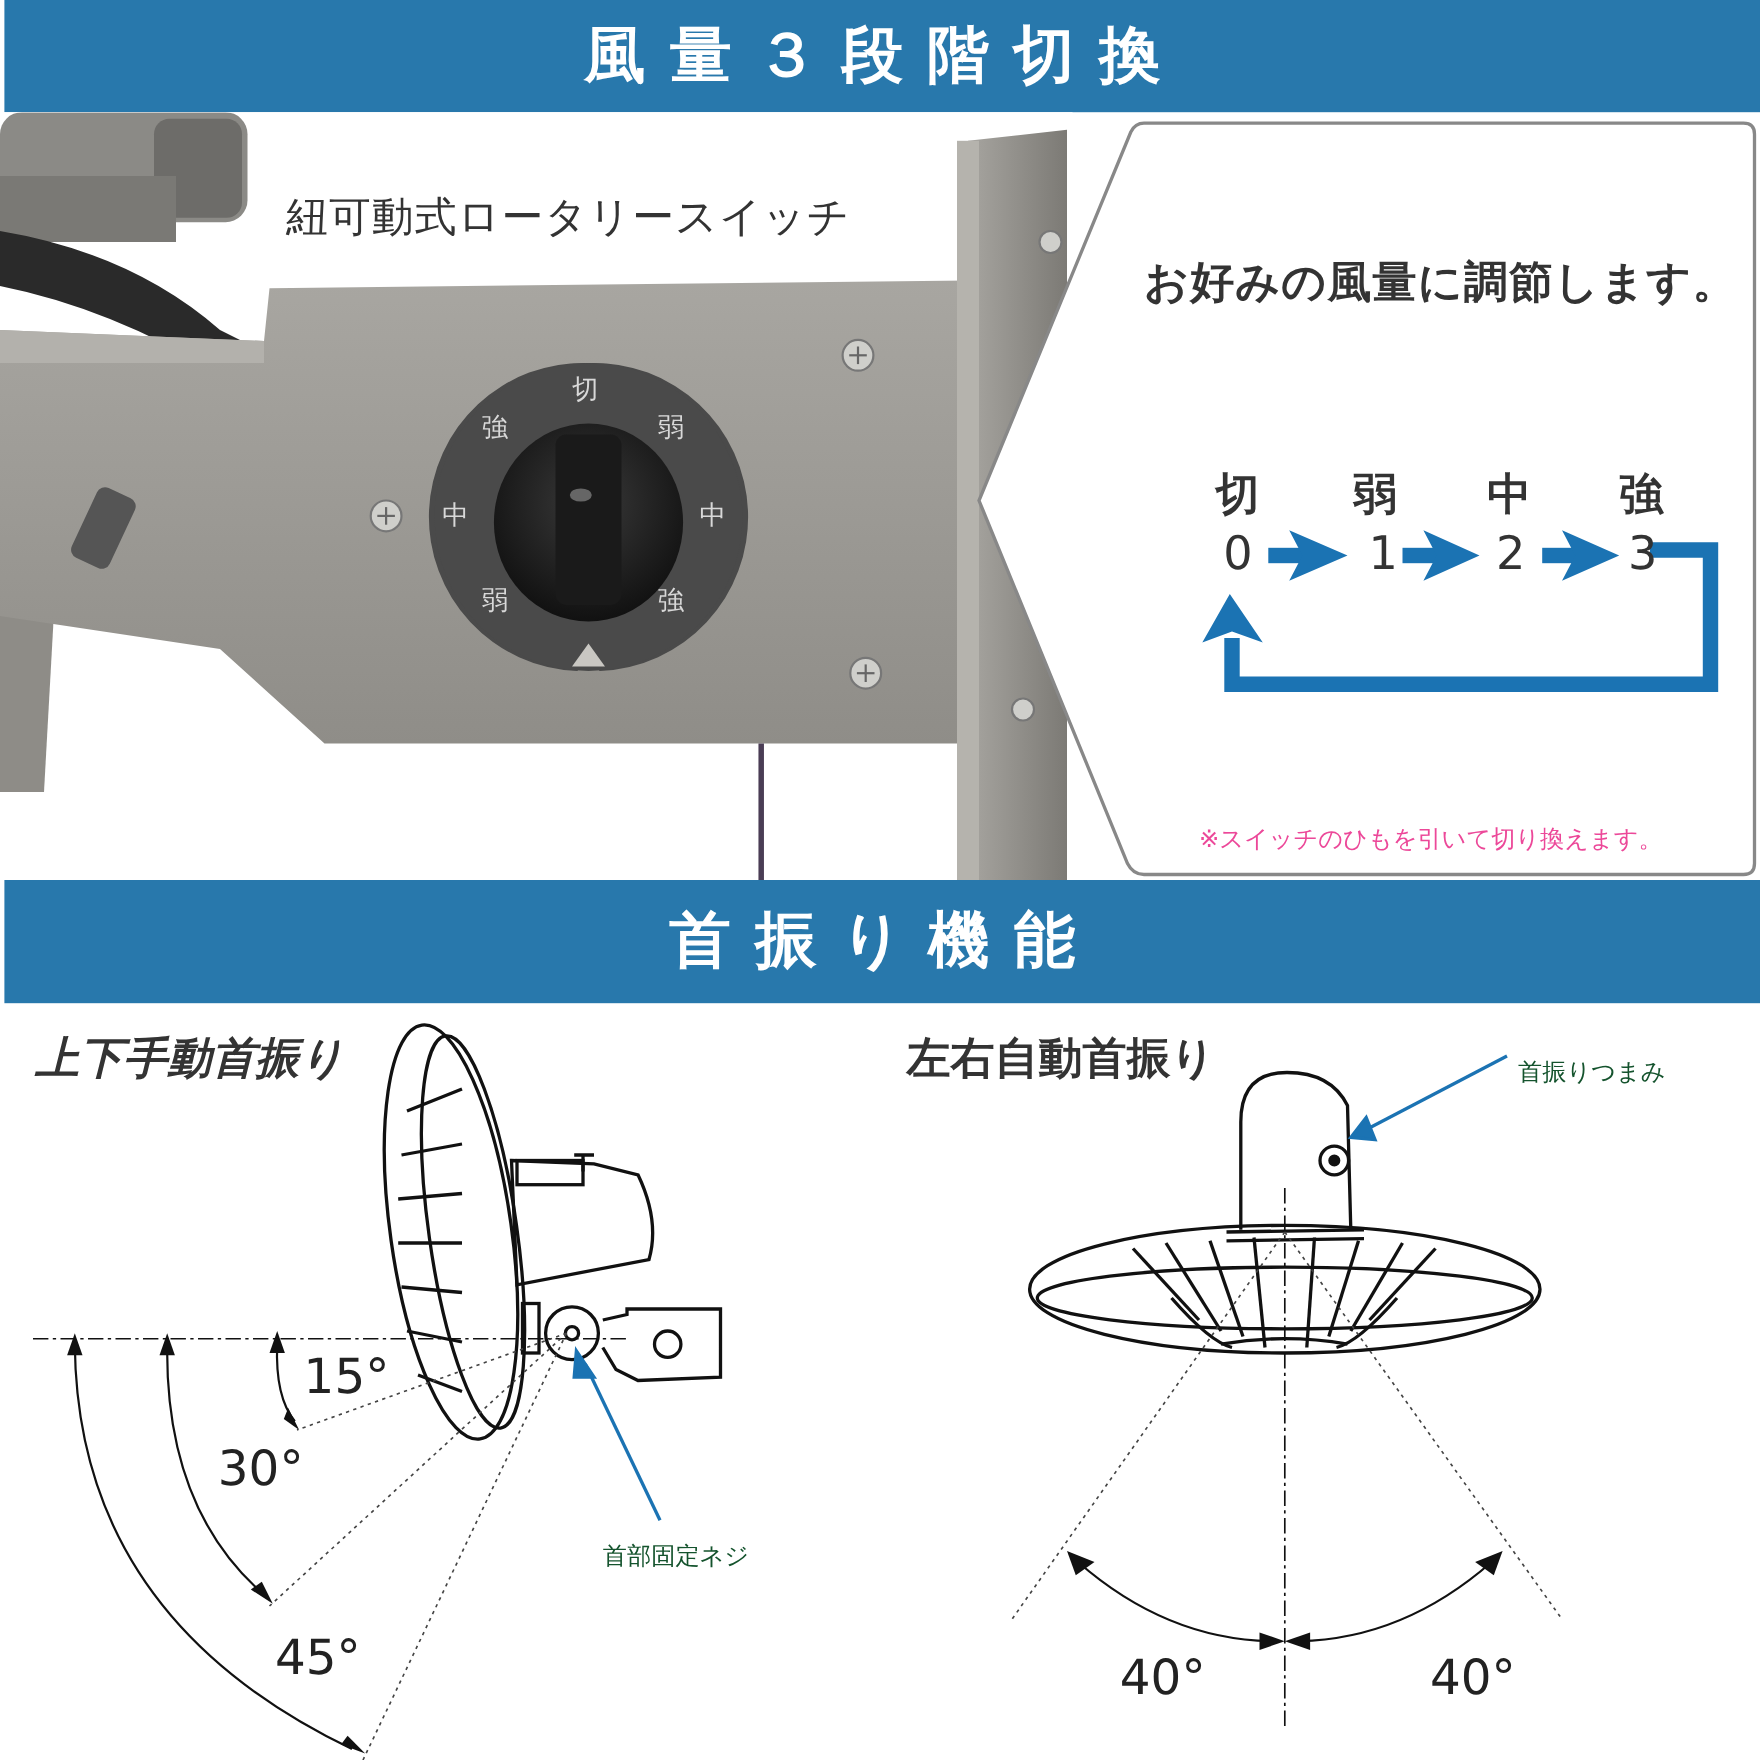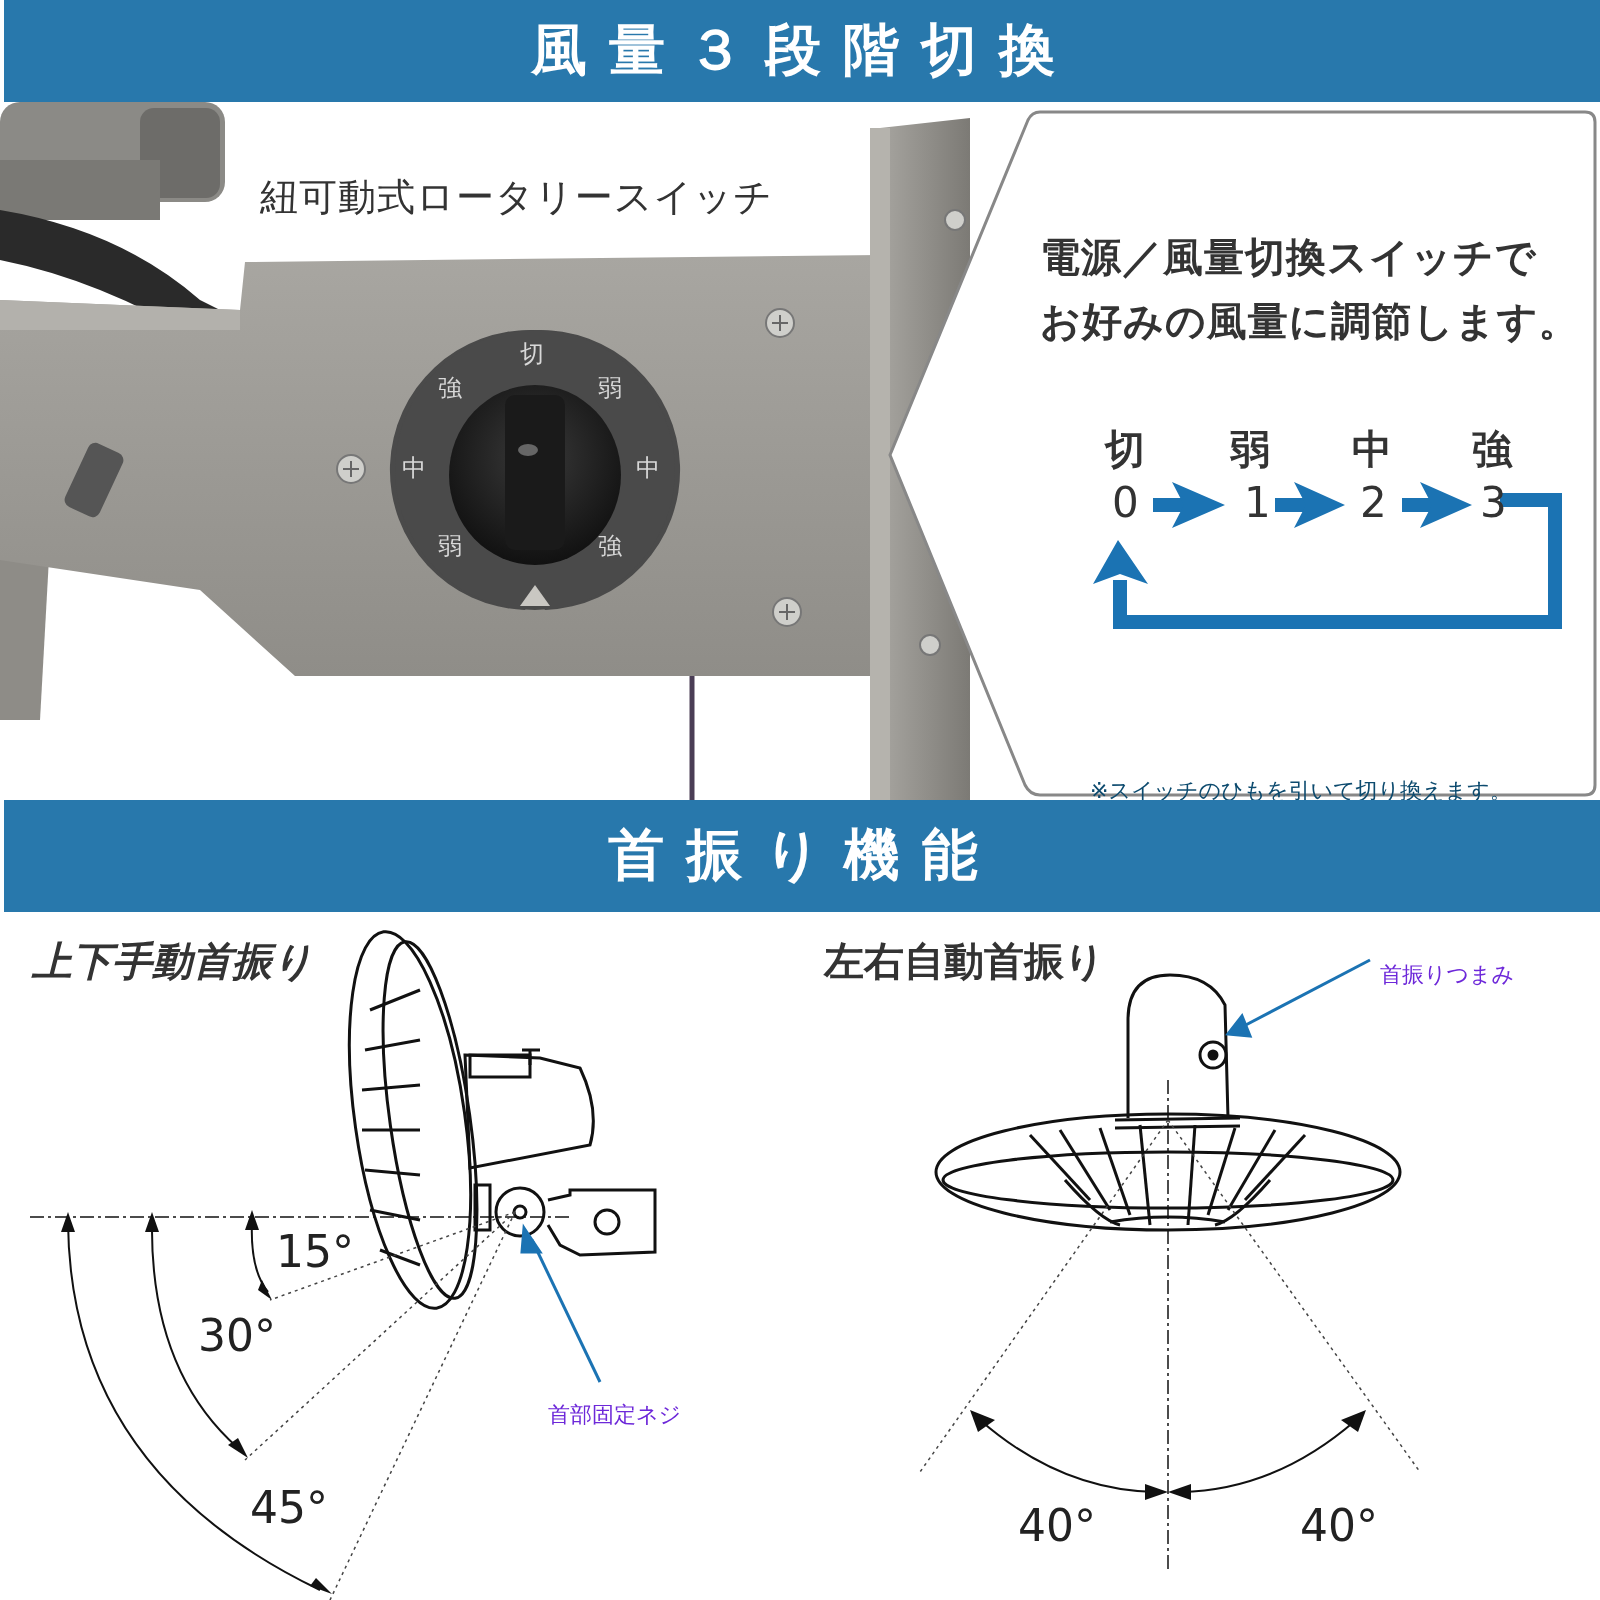--- a/index.html
+++ b/index.html
@@ -12,27 +12,27 @@
   .banner.top { top:0; height:102px; font-size:56px; }
   .banner.mid { top:800px; height:112px; font-size:56px; }
 
   
   .photo { position:absolute; left:0; top:102px; width:975px; height:698px; overflow:hidden; background:#fff; }
   .photo-label { position:absolute; left:232px; top:172px; font-size:38px; color:#333; letter-spacing:1px; z-index:3;margin-left:28px; }
 
   
   .callout { position:absolute; left:0; top:0; width:1600px; height:800px; pointer-events:none; }
   .callout-text { position:absolute; left:1040px; top:225px; font-size:40px; line-height:64px; color:#333; font-weight:bold; letter-spacing:1px; }
-  .note { position:absolute; left:1090px; top:748px; font-size:22px; color:#0c4a6e;margin-top:28px; }
+  .note { position:absolute; left:1090px; top:748px; font-size:22px; color:#ec4899; }
   .step-label { position:absolute; font-size:40px; font-weight:bold; color:#333; }
   .step-num { position:absolute; font-size:42px; color:#333; }
 
   
   .sub-title { position:absolute; font-size:40px; font-weight:bold; color:#333; }
-  .blue-label { position:absolute; font-size:22px; color:#6d28d9; }
+  .blue-label { position:absolute; font-size:22px; color:#14532d; }
   .deg { position:absolute; font-size:44px; color:#222; }
 </style>
 </head>
 <body>
 
 <div class="banner top">
   <span>風量３段階切換</span>
 </div>
 
 <div class="photo">
@@ -118,21 +118,20 @@
     <path d="M1294 482 L 1345 505 L 1294 528 L 1306 505 Z"></path>
     <rect x="1402" y="498" width="38" height="14"></rect>
     <path d="M1420 482 L 1472 505 L 1420 528 L 1432 505 Z"></path>
 
     <path d="M1500 500 L 1555 500 L 1555 622 L 1120 622 L 1120 580" fill="none" stroke="#1b73b3" stroke-width="14"></path>
     <path d="M1093 584 L 1118 540 L 1148 584 L 1120 574 Z"></path>
   </g>
 </svg>
 
 <div class="callout-text">
-  <div>電源／風量切換スイッチで</div>
   <div>お好みの風量に調節します。</div>
 </div>
 
 <span class="step-label" style="left:1105px; top:422px;">切</span>
 <span class="step-num" style="left:1112px; top:478px;">0</span>
 <span class="step-label" style="left:1230px; top:422px;">弱</span>
 <span class="step-num" style="left:1244px; top:478px;">1</span>
 <span class="step-label" style="left:1352px; top:422px;">中</span>
 <span class="step-num" style="left:1360px; top:478px;">2</span>
 <span class="step-label" style="left:1472px; top:422px;">強</span>

